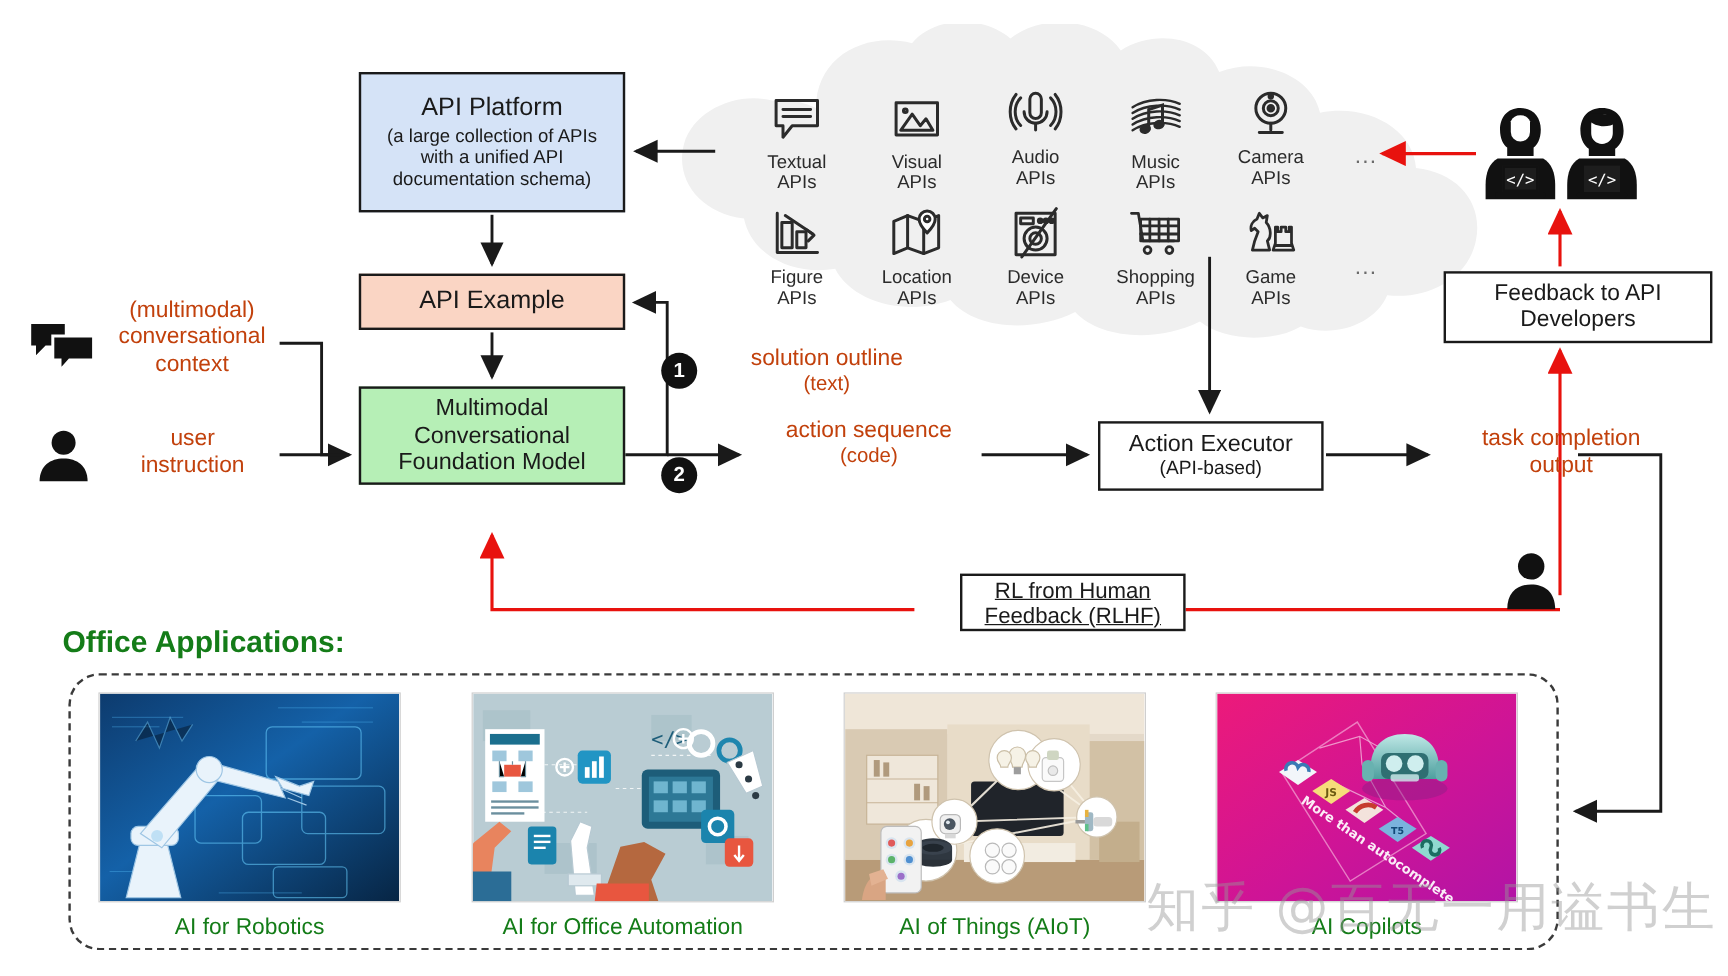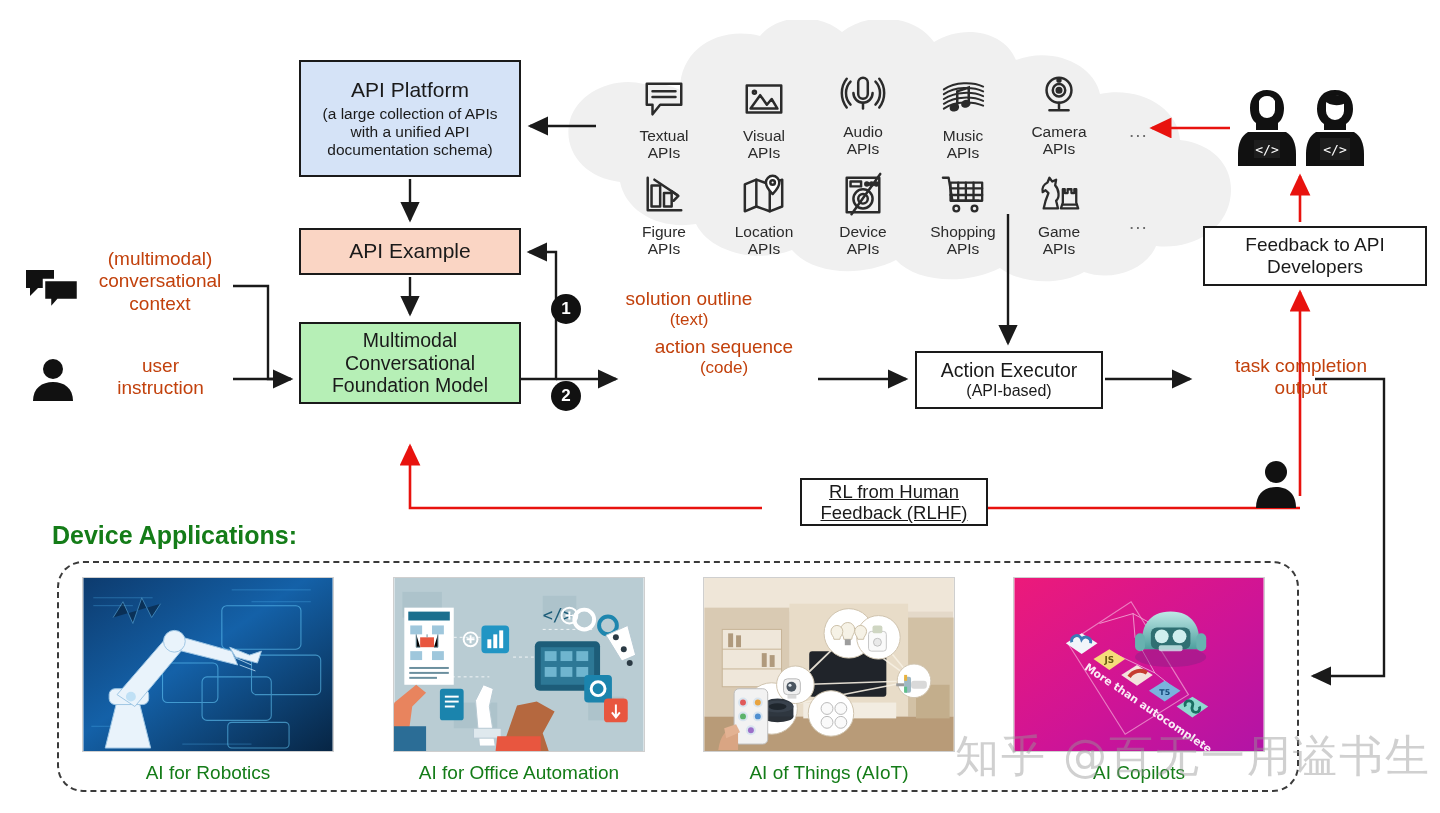--- a/index.html
+++ b/index.html
@@ -82,21 +82,21 @@
   
   .label {
     position: absolute;
     color: #c2410c;
     text-align: center;
     line-height: 1.18;
   }
   #lbl-ctx { left: 60px; top: 248px; width: 200px; font-size: 19px; }
   #lbl-user { left: 78px; top: 355px; width: 165px; font-size: 19px; }
   #lbl-solution { left: 594px; top: 288px; width: 190px; font-size: 19px; }
-  #lbl-action { left: 624px; top: 336px; width: 200px; font-size: 19px; }
+  #lbl-action { left: 624px; top: 348px; width: 200px; font-size: 19px; }
   #lbl-task { left: 1196px; top: 355px; width: 210px; font-size: 19px; }
   #lbl-solution .sub, #lbl-action .sub { font-size: 17px; }
 
   
   .numdot {
     position: absolute;
     width: 30px; height: 30px;
     border-radius: 50%;
     background: #111111;
     color: #ffffff;
@@ -450,21 +450,21 @@
     </g>
   </svg>
 
   <svg class="abs" style="left:1254px; top:460px; width:44px; height:48px;" viewBox="0 0 44 48">
     <g fill="#111111">
       <circle cx="22" cy="12" r="11"></circle>
       <path d="M2,48 C2,33 11,27 22,27 C33,27 42,33 42,48 Z"></path>
     </g>
   </svg>
 
-  <div id="examples-title">Device Applications:</div>
+  <div id="examples-title">Office Applications:</div>
   <div id="dashed-panel"></div>
 
   <div class="app-card" id="app0">
     <div class="app-thumb">
       <svg viewBox="0 0 252 175" style="width:100%;height:100%;display:block">
         <defs>
           <linearGradient id="gRob" x1="0" y1="0" x2="1" y2="1">
             <stop offset="0%" stop-color="#0d3b6e"></stop>
               <stop offset="45%" stop-color="#1461a8"></stop>
               <stop offset="100%" stop-color="#072544"></stop>

